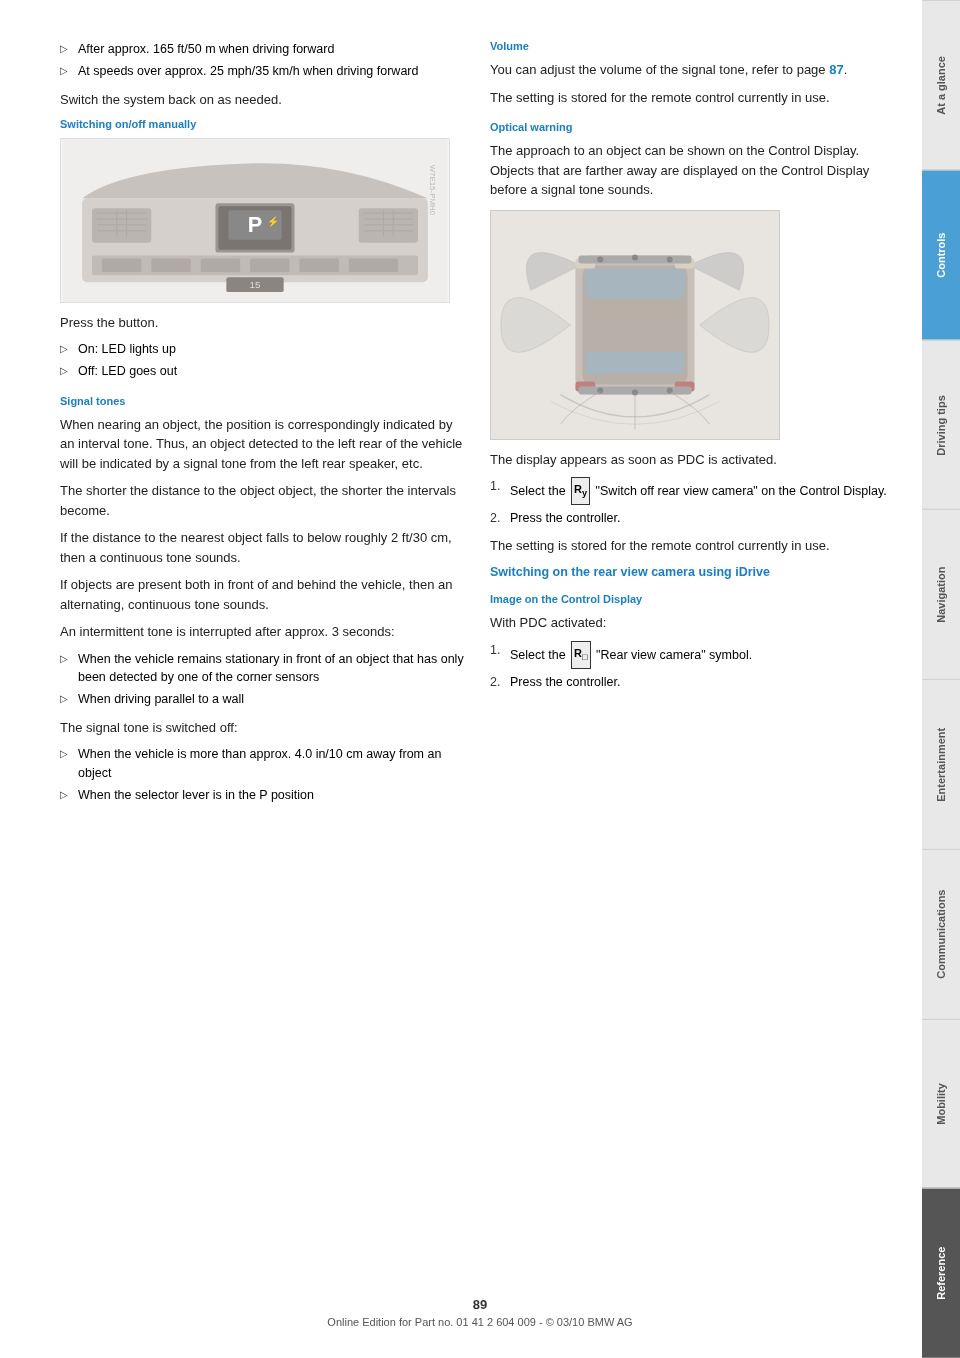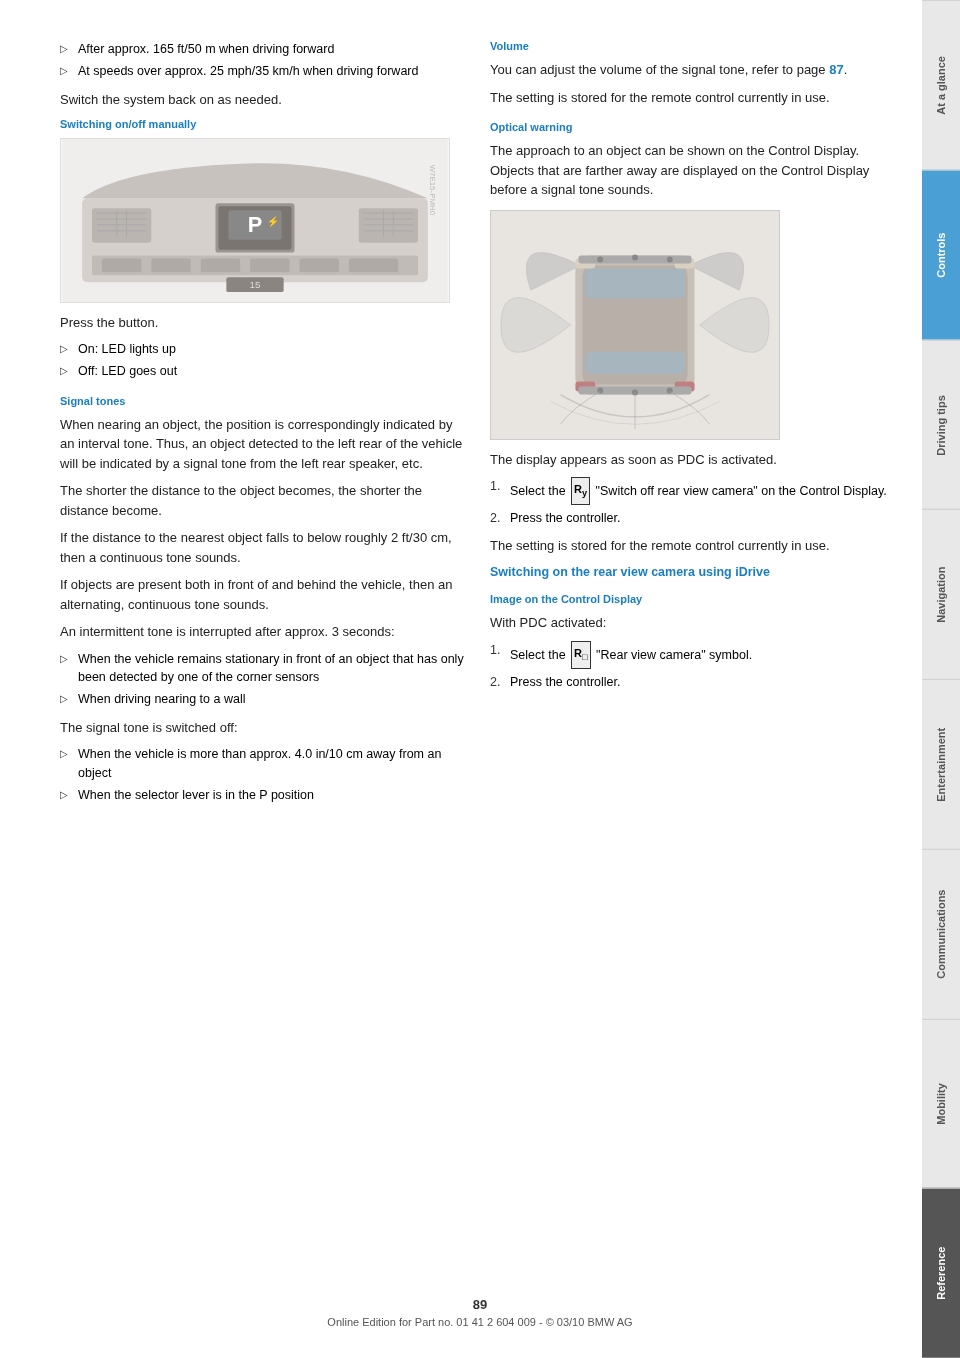--- a/index.html
+++ b/index.html
@@ -275,28 +275,28 @@
       <p class="body-text">Press the button.</p>
 
       <ul class="bullet-list">
         <li>On: LED lights up</li>
         <li>Off: LED goes out</li>
       </ul>
 
       <div class="section-heading">Signal tones</div>
 
       <p class="body-text">When nearing an object, the position is correspondingly indicated by an interval tone. Thus, an object detected to the left rear of the vehicle will be indicated by a signal tone from the left rear speaker, etc.</p>
-      <p class="body-text">The shorter the distance to the object becomes, the shorter the distance become.</p>
+      <p class="body-text">The shorter the distance to the object object, the shorter the intervals become.</p>
       <p class="body-text">If the distance to the nearest object falls to below roughly 2 ft/30 cm, then a continuous tone sounds.</p>
       <p class="body-text">If objects are present both in front of and behind the vehicle, then an alternating, continuous tone sounds.</p>
       <p class="body-text">An intermittent tone is interrupted after approx. 3 seconds:</p>
 
       <ul class="bullet-list">
         <li>When the vehicle remains stationary in front of an object that has only been detected by one of the corner sensors</li>
-        <li>When driving nearing to a wall</li>
+        <li>When driving parallel to a wall</li>
       </ul>
 
       <p class="body-text">The signal tone is switched off:</p>
 
       <ul class="bullet-list">
         <li>When the vehicle is more than approx. 4.0 in/10 cm away from an object</li>
         <li>When the selector lever is in the P position</li>
       </ul>
 
     </div>

